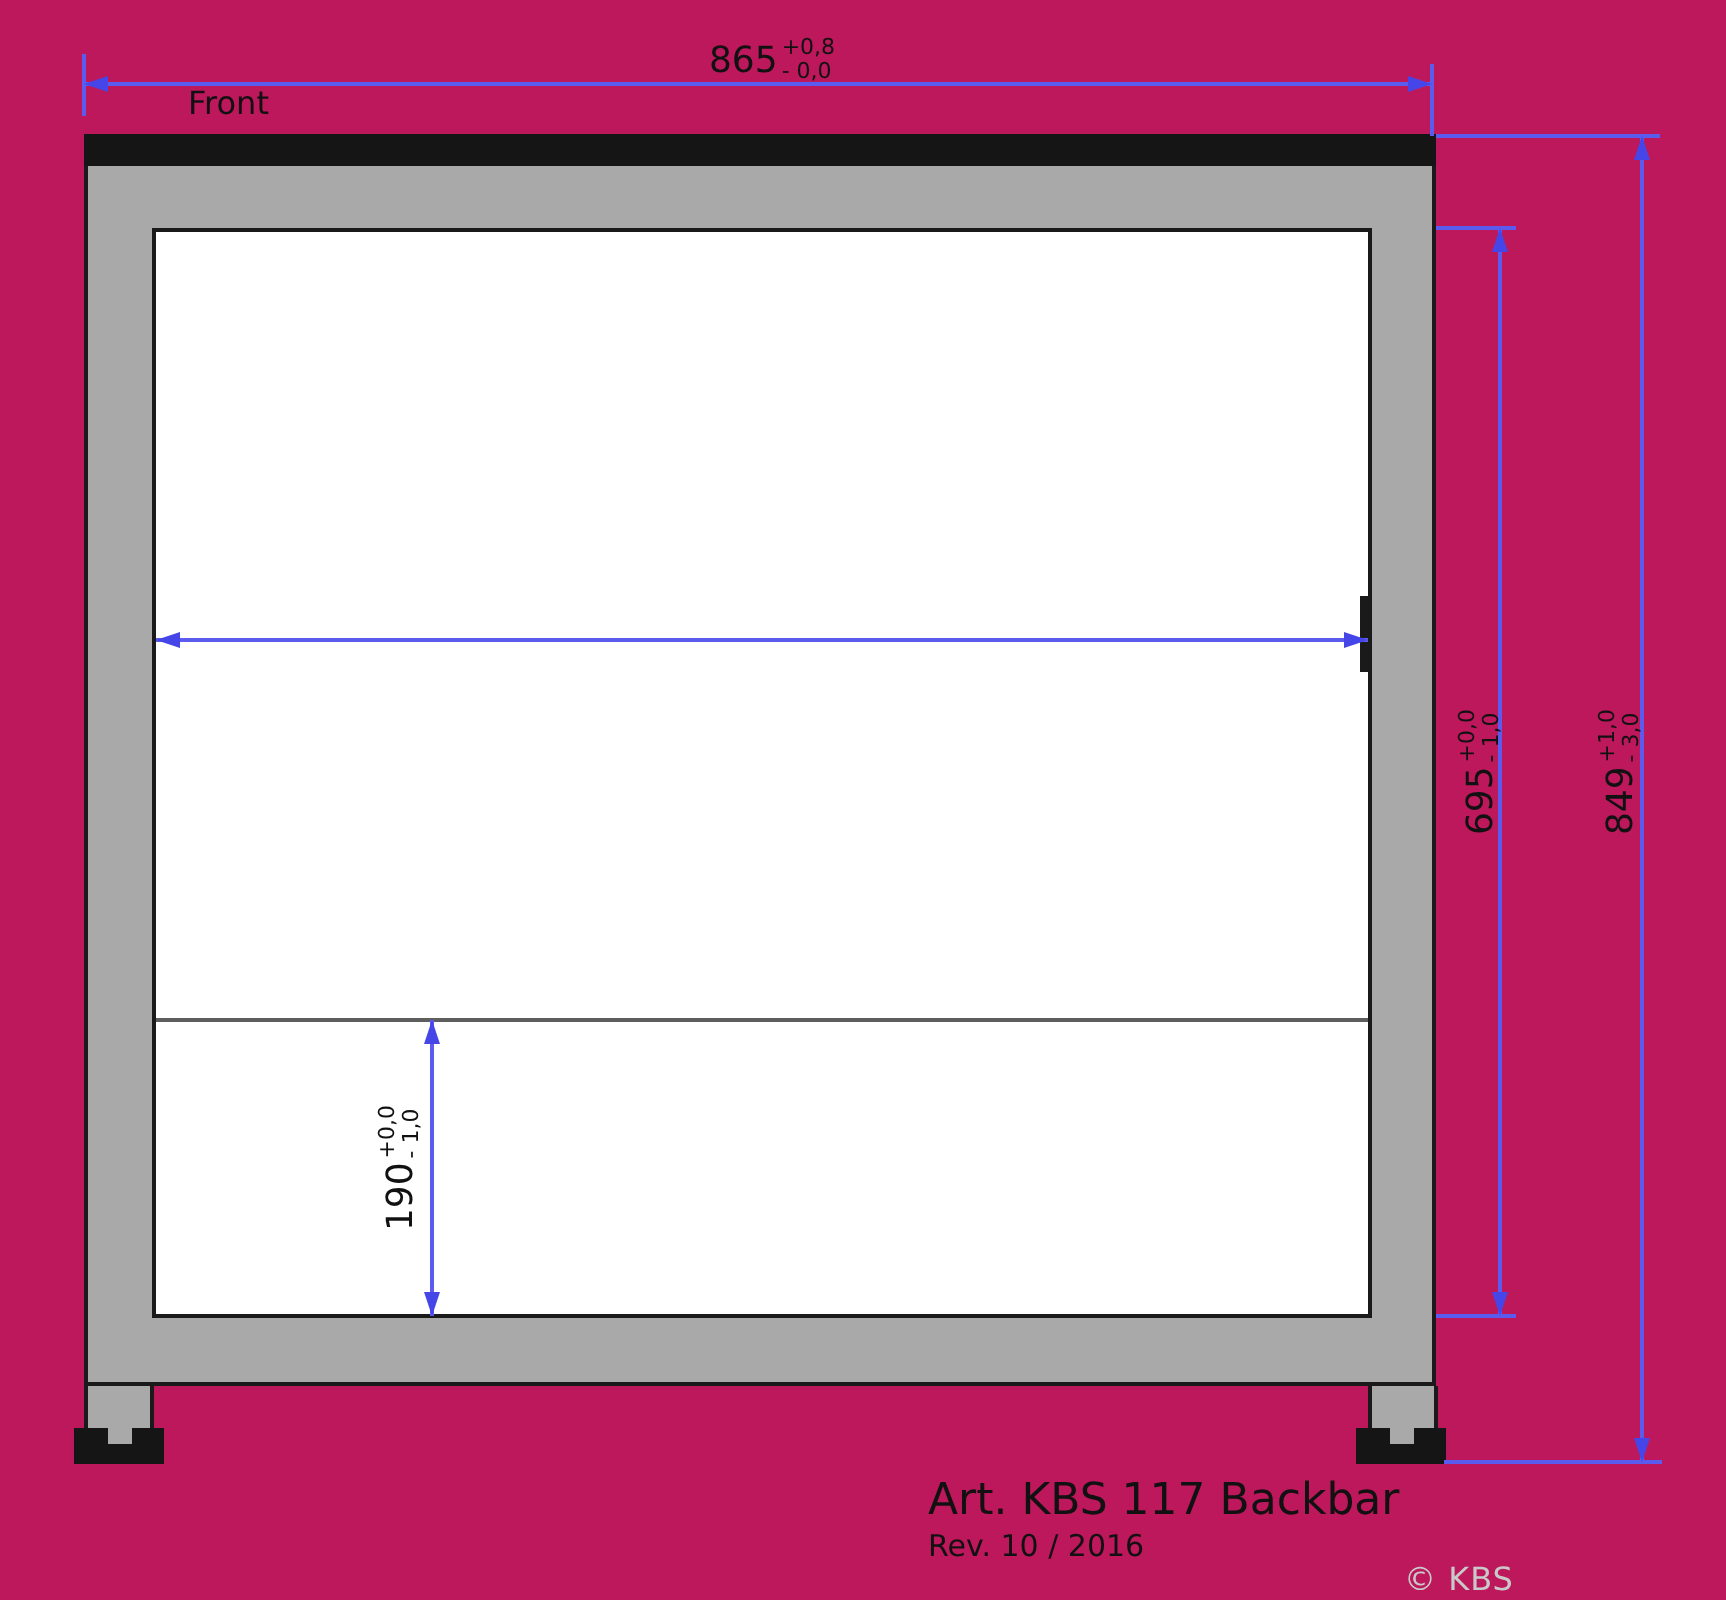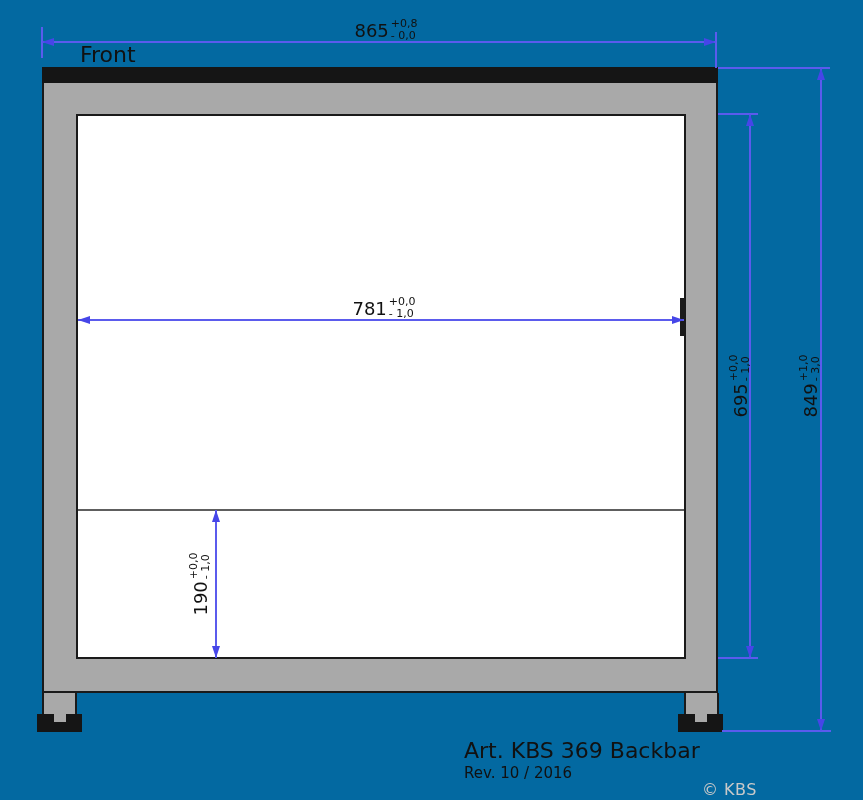--- a/index.html
+++ b/index.html
@@ -1,17 +1,17 @@
 <!DOCTYPE html>
 <html><head>
 <meta charset="utf-8">
 <style>
   html,body{margin:0;padding:0;background:#ffffff;}
   .canvas{
-    position:relative;width:863px;height:800px;background:#0369a1;overflow:hidden;
+    position:relative;width:863px;height:800px;background:#be185d;overflow:hidden;
     font-family:"DejaVu Sans","Liberation Sans",sans-serif;color:#111;
   }
   .abs{position:absolute;}
   
   .top-bar{left:42px;top:67px;width:676px;height:16px;background:#151515;}
   .frame-body{left:42px;top:83px;width:676px;height:610px;background:#a9a9a9;
     border:2px solid #1a1a1a;border-top:none;box-sizing:border-box;}
   .inner-opening{left:76px;top:114px;width:610px;height:545px;background:#ffffff;
     border:2px solid #1a1a1a;box-sizing:border-box;}
   .shelf-line{left:78px;top:509px;width:606px;height:2px;background:#5e5e5e;}
@@ -31,21 +31,21 @@
   .arr.right{border-top:4px solid transparent;border-bottom:4px solid transparent;border-left:12px solid #4646e8;}
   .arr.up{border-left:4px solid transparent;border-right:4px solid transparent;border-bottom:12px solid #4646e8;}
   .arr.down{border-left:4px solid transparent;border-right:4px solid transparent;border-top:12px solid #4646e8;}
   
   .dimtext{display:flex;align-items:flex-end;justify-content:center;width:150px;height:28px;white-space:nowrap;}
   .dimtext .num{font-size:18px;line-height:1;}
   .dimtext .tols{display:inline-flex;flex-direction:column;font-size:11px;line-height:1.08;
     margin-left:2px;transform:translateY(2px);}
   .dimtext.rot{transform:rotate(-90deg);}
   
-  .front-label{left:80px;top:42px;font-size:22px;text-align:center;}
+  .front-label{left:94px;top:42px;font-size:16px;text-align:center;}
   .art-title{left:464px;top:738px;font-size:22px;}
   .revision{left:464px;top:764px;font-size:15px;}
   .watermark{left:702px;top:780px;font-size:16px;color:#c9c9c9;letter-spacing:0.5px;}
 </style>
 </head>
 <body>
 
 <div class="canvas">
 
   <div class="abs top-bar"></div>
@@ -69,27 +69,20 @@
     <span class="num">865</span>
     <span class="tols">
       <span>+0,8</span>
       <span>- 0,0</span>
     </span>
   </div>
 
   <div class="abs dline h" style="left:78px;top:319px;width:606px;"></div>
   <div class="abs arr left" style="left:78px;top:316px;"></div>
   <div class="abs arr right" style="left:672px;top:316px;"></div>
-  <div class="abs dimtext" style="left:309px;top:290px;">
-    <span class="num">781</span>
-    <span class="tols">
-      <span>+0,0</span>
-      <span>- 1,0</span>
-    </span>
-  </div>
 
   <div class="abs dline h" style="left:718px;top:113px;width:40px;"></div>
   <div class="abs dline h" style="left:718px;top:657px;width:40px;"></div>
   <div class="abs dline v" style="left:749px;top:114px;height:544px;"></div>
   <div class="abs arr up" style="left:746px;top:114px;"></div>
   <div class="abs arr down" style="left:746px;top:646px;"></div>
   <div class="abs dimtext rot" style="left:661px;top:372px;">
     <span class="num">695</span>
     <span class="tols">
       <span>+0,0</span>
@@ -115,17 +108,17 @@
   <div class="abs arr down" style="left:212px;top:646px;"></div>
   <div class="abs dimtext rot" style="left:121px;top:570px;">
     <span class="num">190</span>
     <span class="tols">
       <span>+0,0</span>
       <span>- 1,0</span>
     </span>
   </div>
 
   <div class="abs front-label">Front</div>
-  <div class="abs art-title">Art. KBS 369 Backbar</div>
+  <div class="abs art-title">Art. KBS 117 Backbar</div>
   <div class="abs revision">Rev. 10 / 2016</div>
   <div class="abs watermark">© KBS Gastrotechnik</div>
 
 </div>
 
 </body></html>

